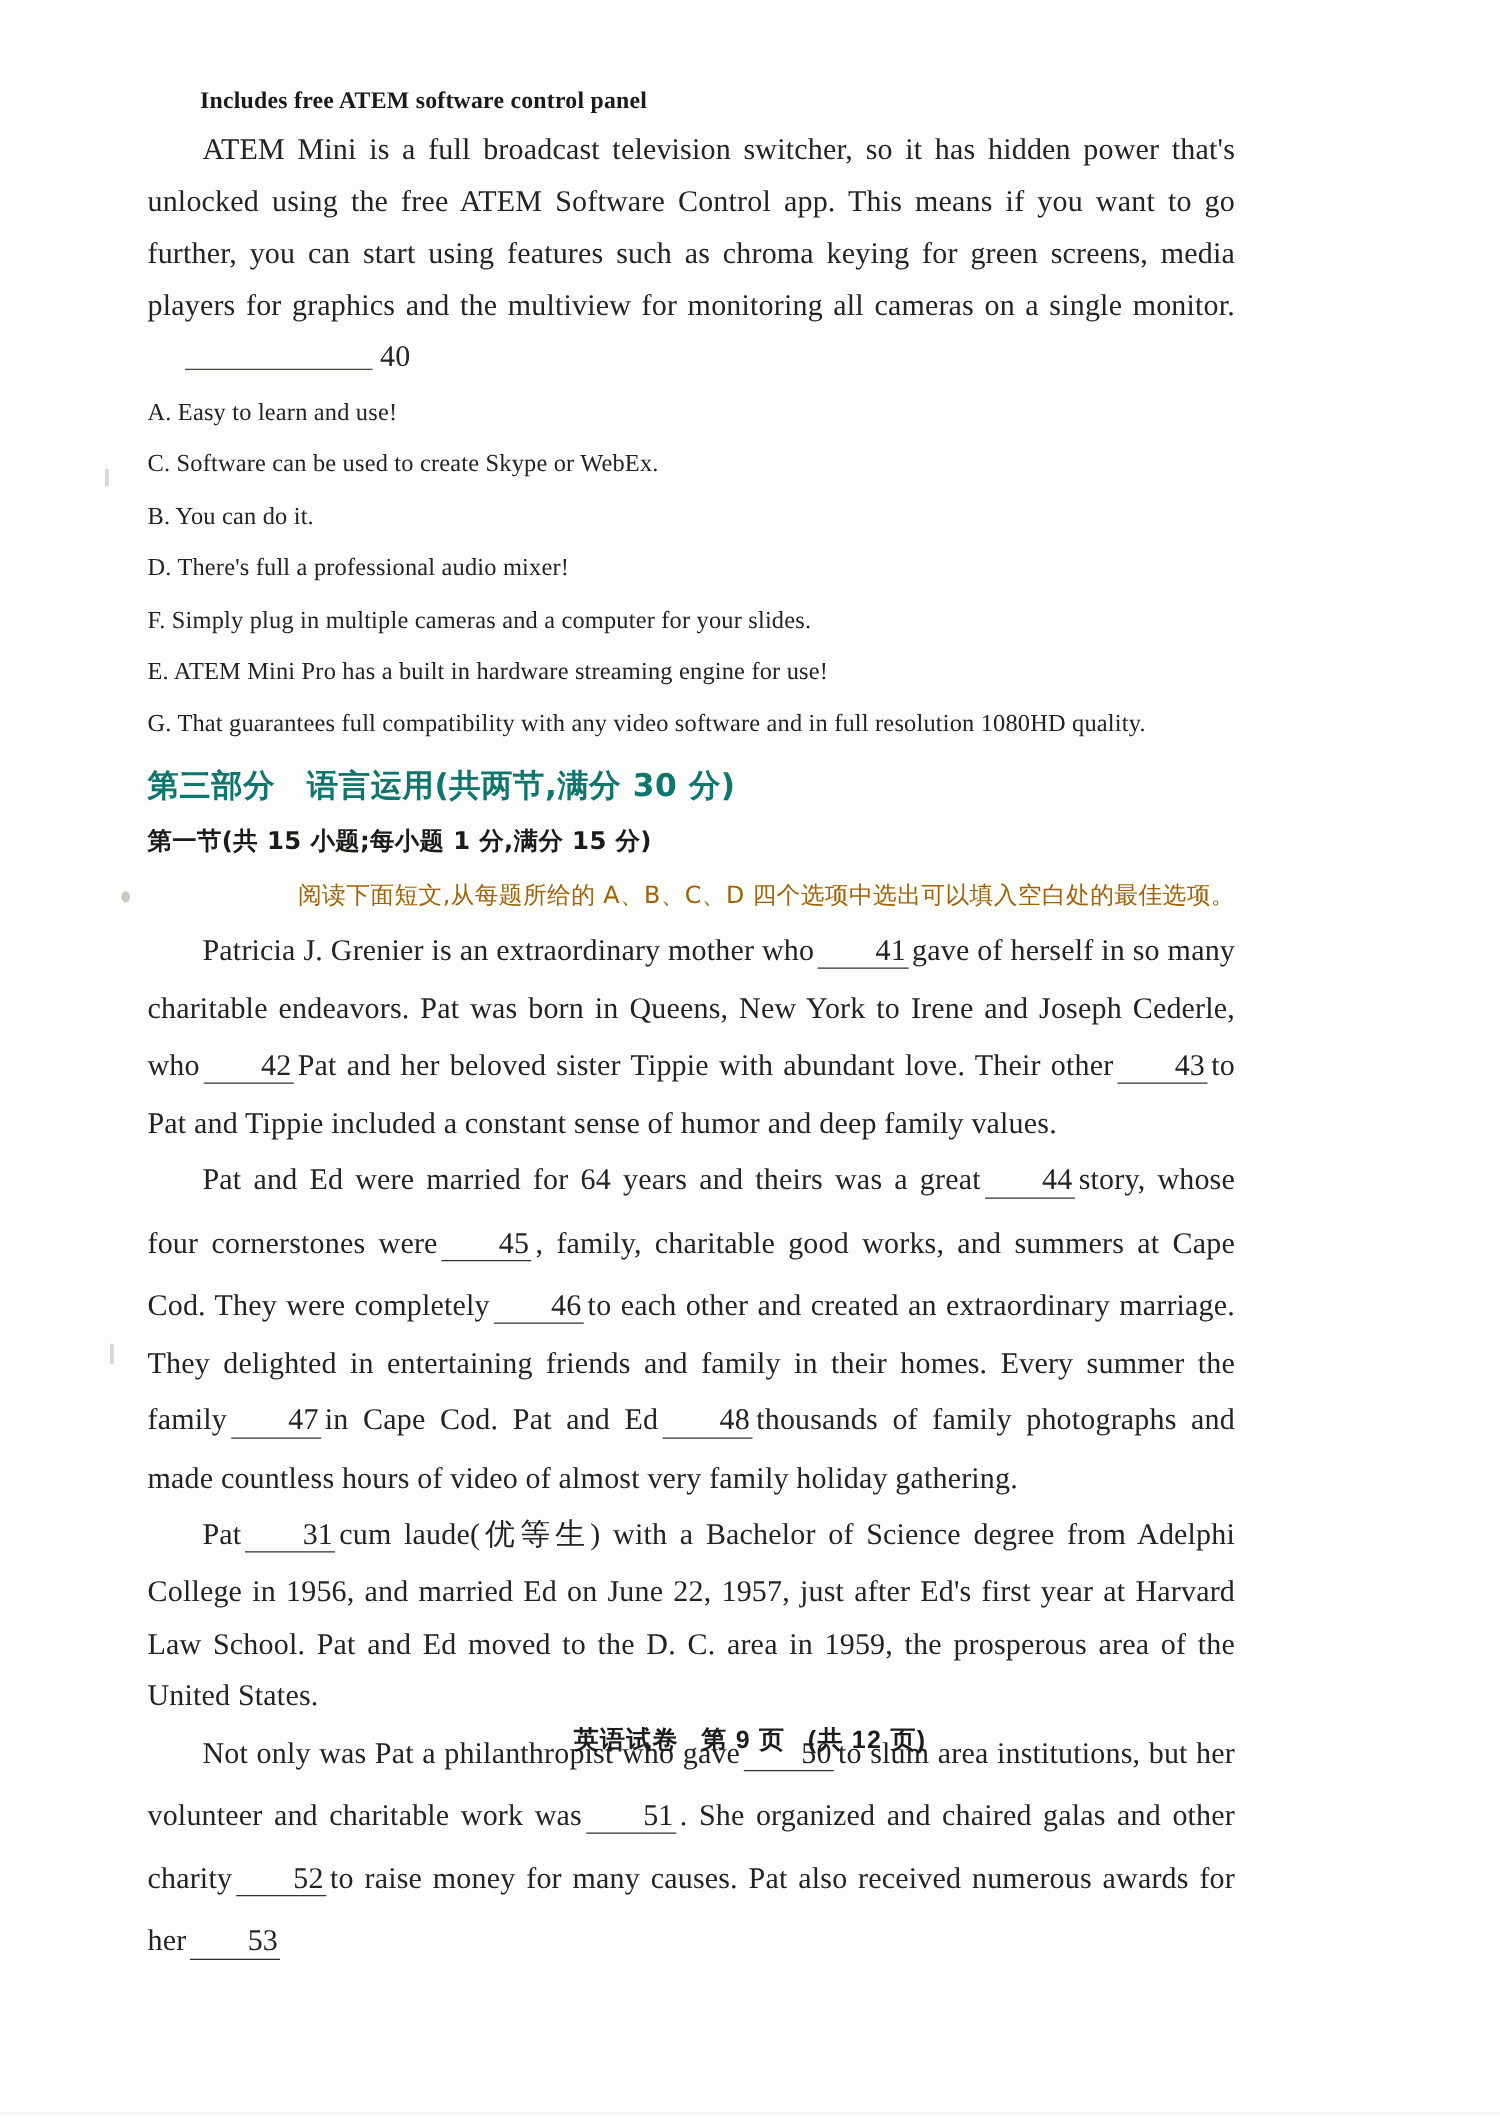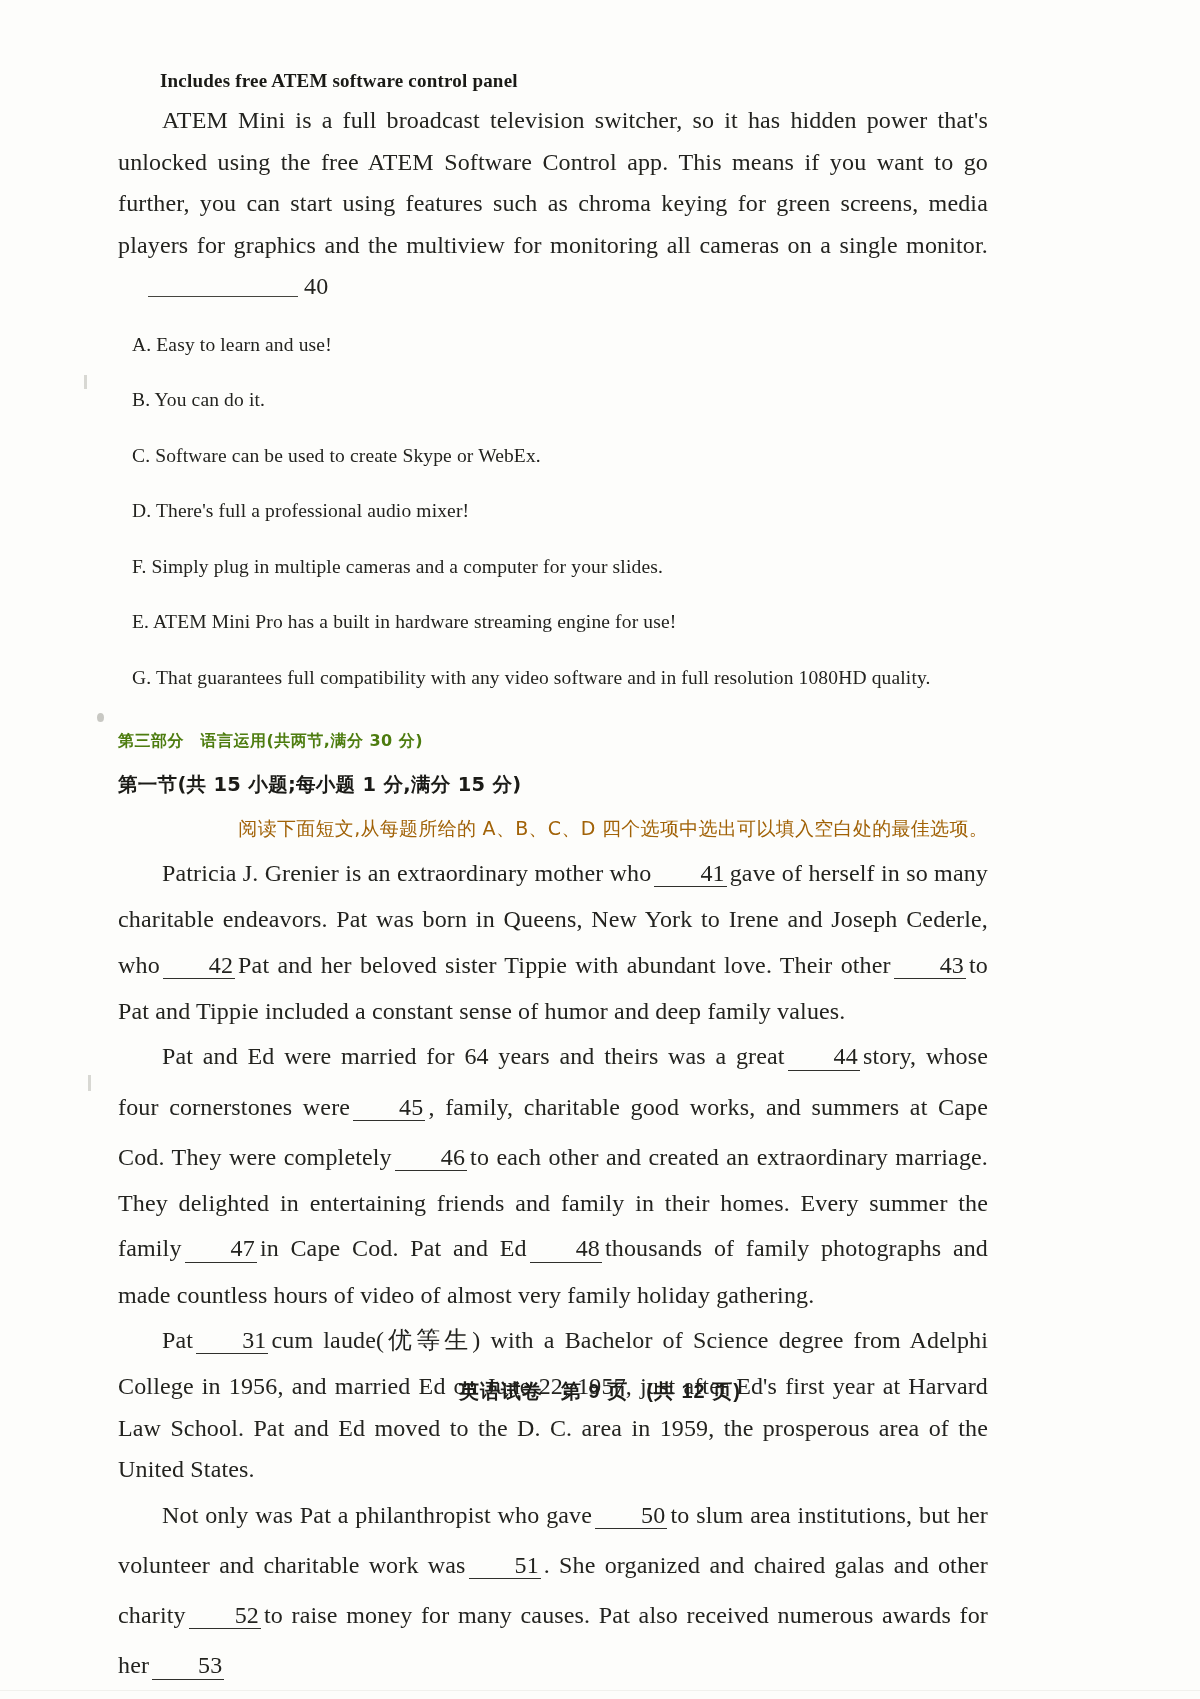--- a/index.html
+++ b/index.html
@@ -48,31 +48,31 @@
     font-size: 19px;
     letter-spacing: 0.2px;
     margin-left: 42px;
     margin-bottom: 8px;
     color: #1a1a16;
   }
   .indent {
     text-indent: 44px;
   }
   .opt {
-    margin: 14px;
+    margin: 0;
     font-size: 19.5px;
     line-height: 41.5px;
     color: #23231f;
   }
   .cn-head {
     font-family: "DejaVu Sans", sans-serif;
-    font-size: 16px;
+    font-size: 25px;
     font-weight: bold;
     line-height: 44px;
-    color: #4d7c0f;
+    color: #0f766e;
     letter-spacing: 0.5px;
   }
   .cn-sub {
     font-family: "DejaVu Sans", sans-serif;
     font-size: 19.5px;
     font-weight: bold;
     line-height: 44px;
     color: #1b1b17;
     letter-spacing: 0.3px;
   }
@@ -142,22 +142,22 @@
 
   <div class="content">
 
     <div class="bold-head">Includes free ATEM software control panel</div>
 
     <p class="indent"><span>ATEM Mini is a full broadcast television switcher, so it has hidden power that's unlocked using the free ATEM Software Control app. This means if you want to go further, you can start using features such as chroma keying for green screens, media players for graphics and the multiview for monitoring all cameras on a single monitor.</span><span class="gap-40"></span><span>40</span></p>
 
     <div class="p-sp"></div>
 
     <p class="opt">A. Easy to learn and use!</p>
+    <p class="opt">C. Software can be used to create Skype or WebEx.</p>
     <p class="opt">B. You can do it.</p>
-    <p class="opt">C. Software can be used to create Skype or WebEx.</p>
     <p class="opt">D. There's full a professional audio mixer!</p>
     <p class="opt">F. Simply plug in multiple cameras and a computer for your slides.</p>
     <p class="opt">E. ATEM Mini Pro has a built in hardware streaming engine for use!</p>
     <p class="opt">G. That guarantees full compatibility with any video software and in full resolution 1080HD quality.</p>
 
     <div class="sect-sp"></div>
 
     <div class="cn-head">第三部分　语言运用(共两节,满分 30 分)</div>
     <div class="cn-sub">第一节(共 15 小题;每小题 1 分,满分 15 分)</div>
     <div class="cn-instr">阅读下面短文,从每题所给的 A、B、C、D 四个选项中选出可以填入空白处的最佳选项。</div>

